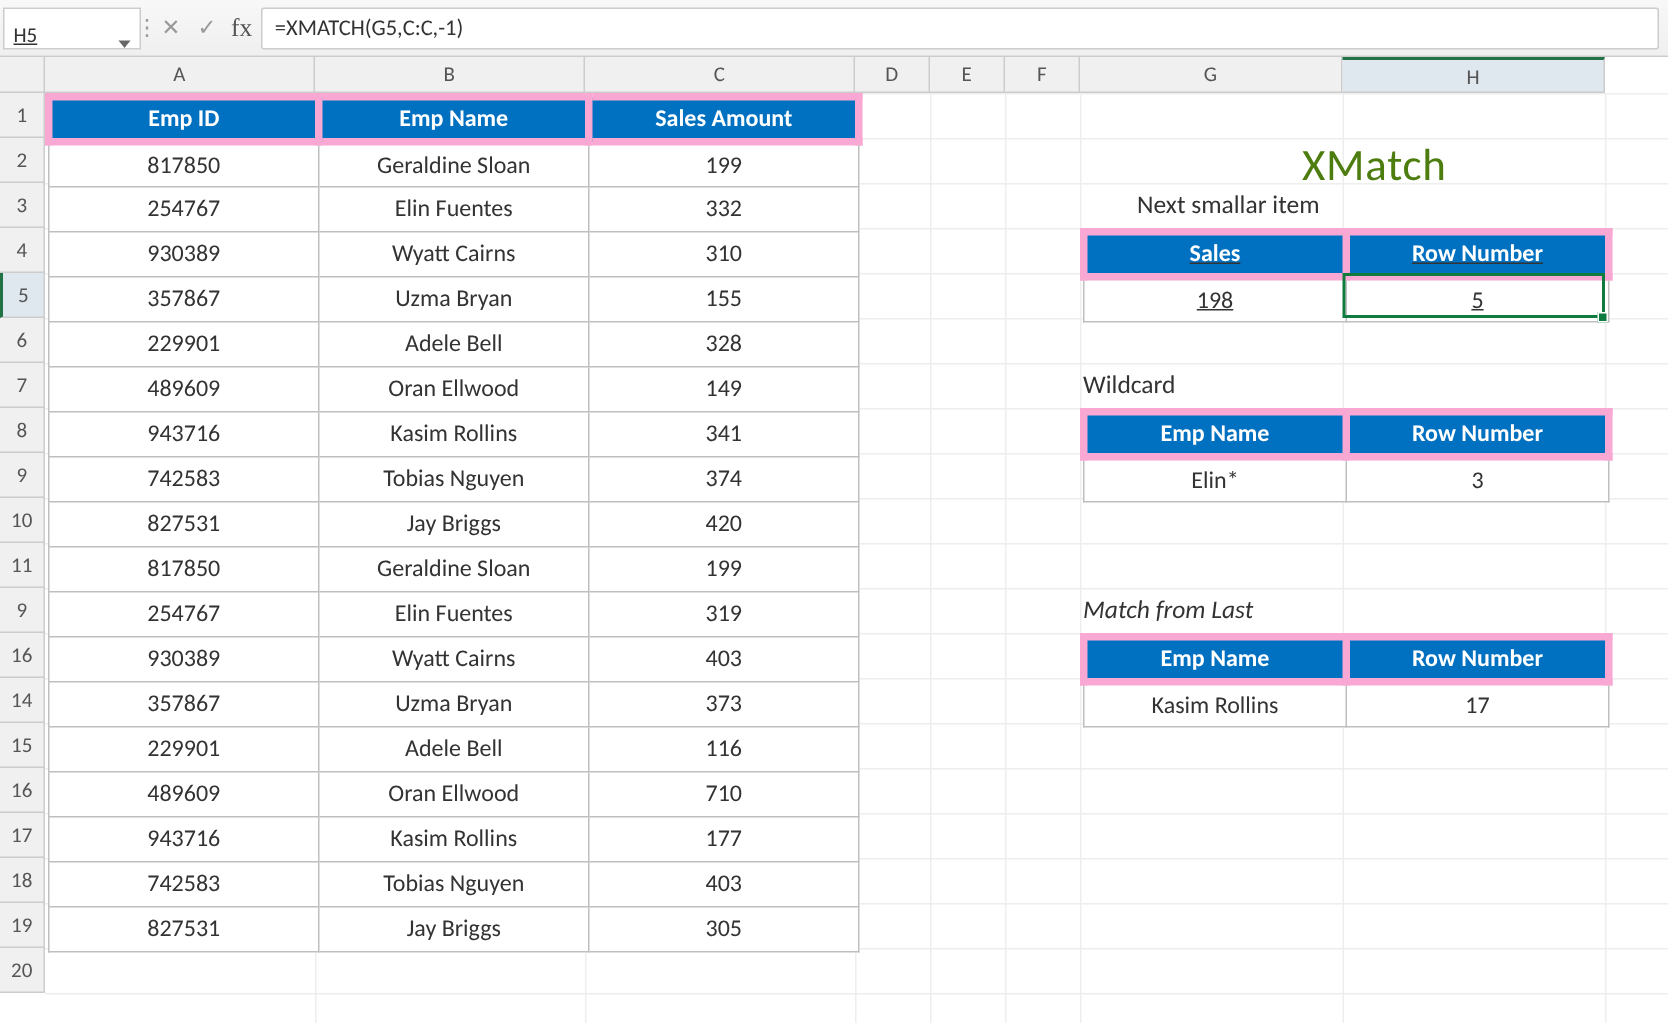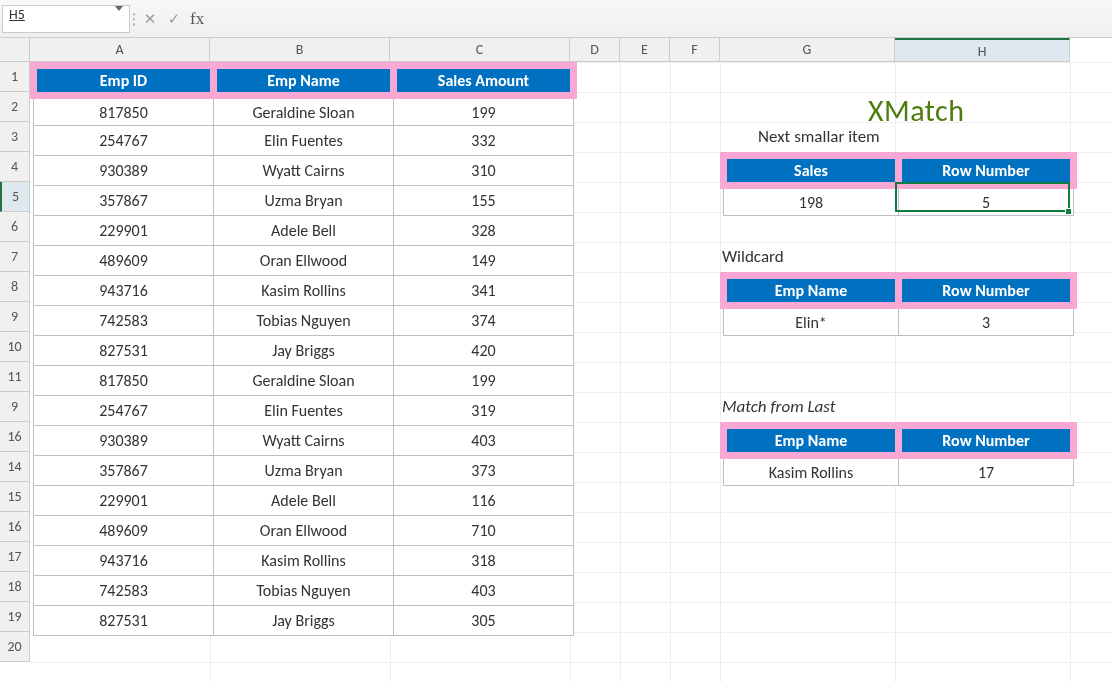--- a/index.html
+++ b/index.html
@@ -1,20 +1,20 @@
 <!DOCTYPE html>
 <html><head>
 <meta charset="utf-8">
 <style>
 * { box-sizing: border-box; margin: 0; padding: 0; }
 body { font-family: Calibri, Arial, sans-serif; font-size: 15px; color: #333; background: #fff; overflow: hidden; width: 1112px; height: 682px; position: relative; }
 
 
 .formula-bar { display: flex; align-items: center; height: 38px; background: linear-gradient(#f8f8f8,#efefef); border-bottom: 1px solid #ccc; }
-.name-box { width: 128px; height: 28px; margin: 4px 0 4px 2px; background: #fff; border: 1px solid #ccc; display: flex; align-items: flex-start; padding: 0 6px; justify-content: space-between; text-decoration: underline; }
+.name-box { width: 92px; height: 28px; margin: 4px 0 4px 2px; background: #fff; border: 1px solid #ccc; display: flex; align-items: flex-end; padding: 0 6px; justify-content: space-between; text-decoration: underline; }
 .name-box-text { font-size: 14px; }
 .name-box-dd { width: 0; height: 0; border-left: 4px solid transparent; border-right: 4px solid transparent; border-top: 5px solid #666; }
 .fb-sep { width: 8px; height: 28px; display: flex; align-items: center; justify-content: center; color: #999; }
 .fb-btn { width: 24px; display: flex; align-items: center; justify-content: center; color: #999; font-size: 15px; }
 .fx { font-family: "Times New Roman", serif; font-size: 17px; color: #555; padding: 0 6px 0 4px; }
 .formula-input { flex: 1; height: 28px; background: #fff; border: 1px solid #ccc; border-radius: 2px; padding: 0 8px; margin-right: 6px; font-size: 15px; display: flex; align-items: center; }
 
 
 .sheet { position: absolute; top: 38px; left: 0; right: 0; bottom: 0; background: #fff; }
 
@@ -28,21 +28,21 @@
 .rh { height: 30px; background: #f0f0f0; border-right: 1px solid #ccc; border-bottom: 1px solid #ccc; text-align: center; line-height: 30px; font-size: 14px; color: #555; }
 .rh.active { background: #e0e8ef; border-left: 2px solid #217346; }
 
 
 .grid { position: absolute; left: 30px; top: 24px; right: 0; bottom: 0; }
 
 .ch.active { background: #e0e8ef; border-top: 2px solid #217346; }
 
 
 .data-table { position: absolute; border-collapse: collapse; }
-.data-table th { background: #0070c0; color: #fff; font-weight: bold; text-align: center; border: 7px solid #f9a8d4; height: 30px; font-size: 16px; }
+.data-table th { background: #0070c0; color: #fff; font-weight: bold; text-align: center; border: 5px solid #f9a8d4; height: 30px; font-size: 16px; }
 .data-table td { border: 1px solid #bfbfbf; text-align: center; height: 30px; font-size: 16px; background: #fff; }
 
 .title-xmatch { position: absolute; font-size: 30px; color: #4d7c0f; font-weight: 400; letter-spacing: 0.5px; }
 .section-label { position: absolute; font-size: 17px; color: #333; }
 
 .active-cell-outline { position: absolute; border: 2px solid #0f7b3e; pointer-events: none; }
 .active-cell-handle { position: absolute; width: 7px; height: 7px; background: #0f7b3e; border: 1px solid #fff; }
 
 .gridline-v { position: absolute; top: 0; bottom: 0; width: 0; border-left: 1px solid #eee; }
 .gridline-h { position: absolute; left: 0; right: 0; height: 0; border-top: 1px solid #eee; }
@@ -52,20 +52,23 @@
 
 <div class="formula-bar">
   <div class="name-box">
     <span class="name-box-text">H5</span>
     <span class="name-box-dd"></span>
   </div>
   <div class="fb-sep">⋮</div>
   <div class="fb-btn">✕</div>
   <div class="fb-btn">✓</div>
   <div class="fx">fx</div>
+  <div class="formula-input">
+    <span>=XMATCH(G5,C:C,-1)</span>
+  </div>
 </div>
 
 <div class="sheet">
   <div class="corner"></div>
   <div class="col-headers" id="col-headers">
       <div class="ch" style="width: 180px;">A</div>
       <div class="ch" style="width: 180px;">B</div>
       <div class="ch" style="width: 180px;">C</div>
       <div class="ch" style="width: 50px;">D</div>
       <div class="ch" style="width: 50px;">E</div>
@@ -210,39 +213,39 @@
             <td>116</td>
           </tr>
           <tr>
             <td>489609</td>
             <td>Oran Ellwood</td>
             <td>710</td>
           </tr>
           <tr>
             <td>943716</td>
             <td>Kasim Rollins</td>
-            <td>318</td>
+            <td>177</td>
           </tr>
           <tr>
             <td>742583</td>
             <td>Tobias Nguyen</td>
             <td>403</td>
           </tr>
           <tr>
             <td>827531</td>
             <td>Jay Briggs</td>
             <td>305</td>
           </tr>
         </tbody>
     </table>
 
     <div class="title-xmatch" style="left:838px; top:30px;">XMatch</div>
 
     <div class="section-label" style="left:728px; top:64px;">Next smallar item</div>
-    <table class="data-table" style="left:690px; top:90px;">
+    <table class="data-table" style="left:690px; top:90px;text-decoration:underline;">
       <thead>
           <tr>
         <th style="width:175px">Sales</th>
         <th style="width:175px">Row Number</th>
       </tr>
         </thead>
       <tbody>
           <tr>
         <td>198</td>
         <td>5</td>

